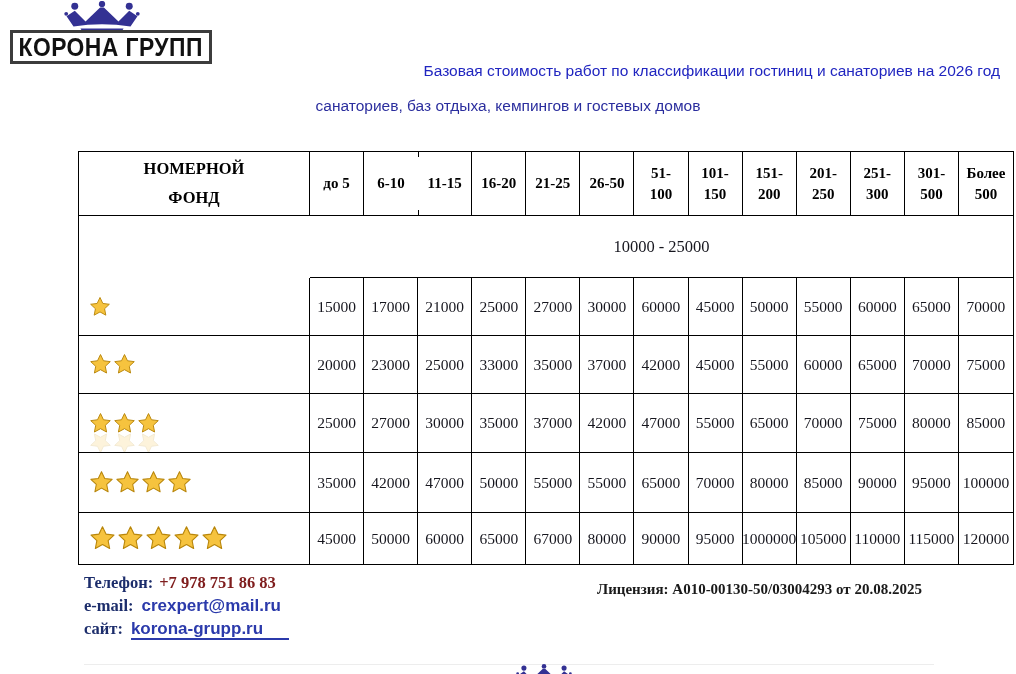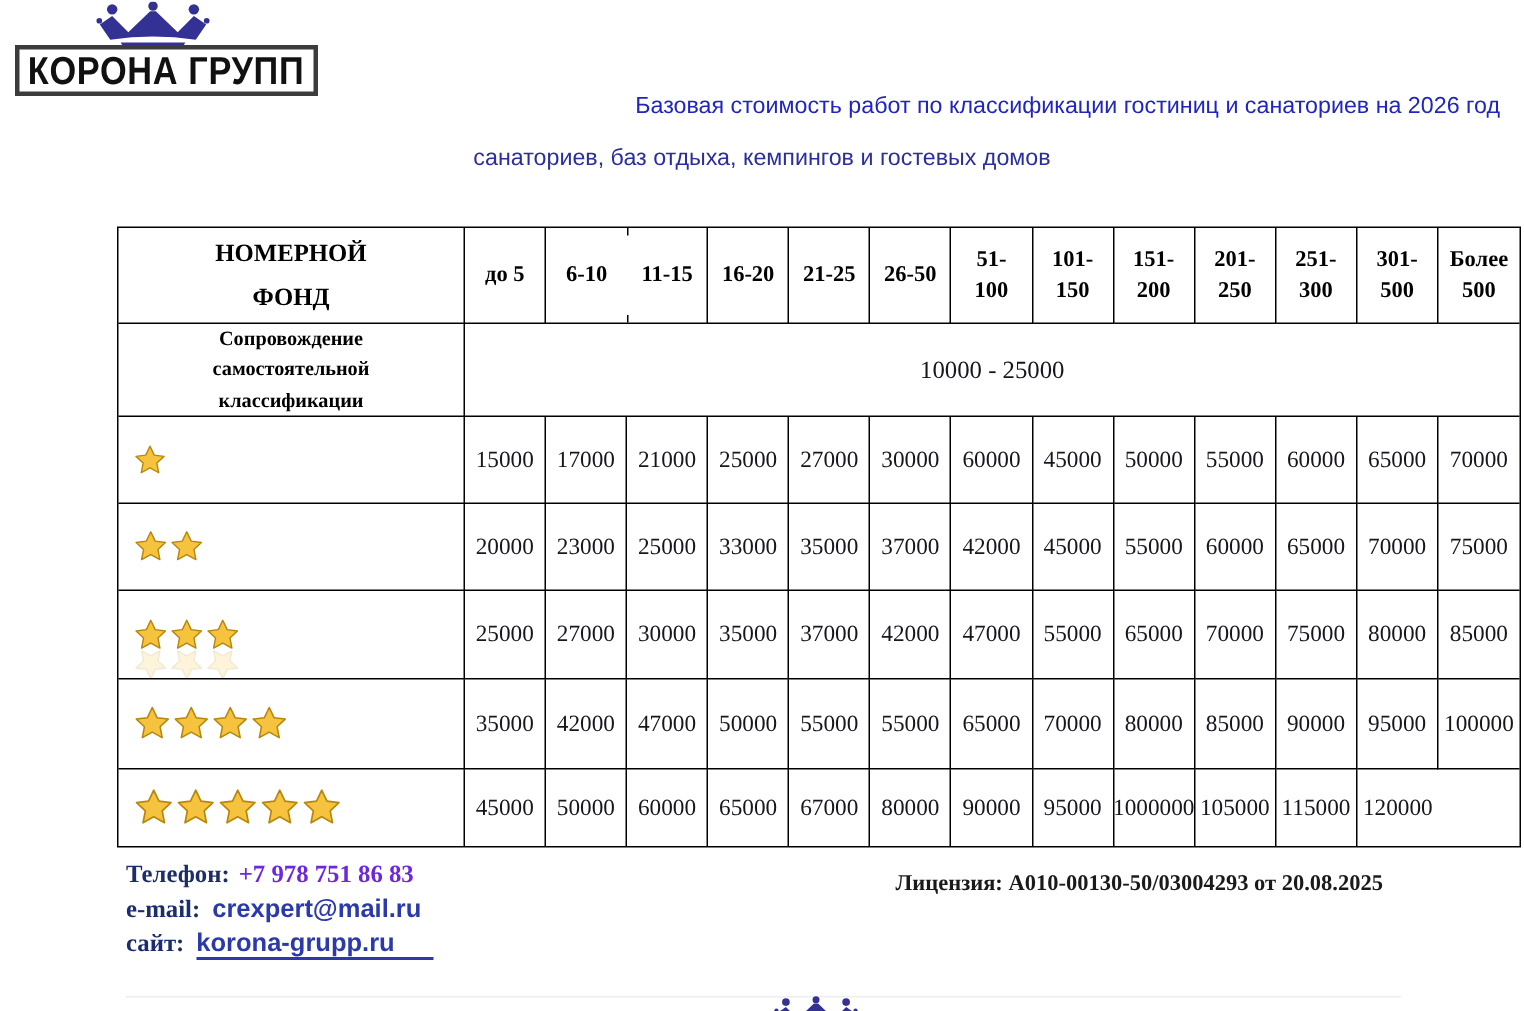--- a/index.html
+++ b/index.html
@@ -38,21 +38,21 @@
   .val{font-size:15.5px;}
   .tight{white-space:nowrap;overflow:visible;}
   .star-cell{justify-content:flex-start;padding-left:10px;position:relative;overflow:hidden;}
   .stars{display:flex;gap:1px;align-items:center;}
   .reflect{position:absolute;top:64%;left:10px;transform:scaleY(-1);opacity:.18;}
 
   
   .contacts{position:absolute;left:84px;top:573px;font-family:"Liberation Serif",serif;
             font-weight:bold;font-size:16.5px;color:#1c2d6b;}
   .contact-line{margin-bottom:3px;}
-  .phone-val{color:#6d28d9;margin-left:6px;}
+  .phone-val{color:#7f1d1d;margin-left:6px;}
   a.email,a.site{font-family:"Liberation Sans",sans-serif;font-size:17px;font-weight:bold;
                  color:#2b3aab;text-decoration:none;margin-left:8px;}
   a.site{border-bottom:2.5px solid #2b3aab;padding-right:26px;}
   .license{position:absolute;left:597px;top:581px;font-family:"Liberation Serif",serif;
            font-weight:bold;font-size:15px;color:#1a1a1a;}
   .faint{position:absolute;left:84px;top:664px;width:850px;height:1px;background:#ededed;}
 </style>
 </head>
 <body>
 
@@ -98,23 +98,20 @@
     <div class="cell th">151-
 200</div>
     <div class="cell th">201-
 250</div>
     <div class="cell th">251-
 300</div>
     <div class="cell th">301-
 500</div>
     <div class="cell th last-col">Более
 500</div>
-    <div class="cell label-cell">Сопровождение
-самостоятельной
-классификации</div>
     <div class="cell merged last-col">10000 - 25000</div>
     <div class="cell star-cell">
       <div class="stars">
         <svg width="22" height="22" viewBox="0 0 24 24">
           <path d="M12 1.6l3.1 6.5 7.1.9-5.2 4.9 1.35 7L12 17.4l-6.35 3.5L7 13.9 1.8 9l7.1-.9z" fill="#f6c33e" stroke="#b8860b" stroke-linejoin="round"></path>
         </svg>
       </div>
     </div>
     <div class="cell val">15000</div>
     <div class="cell val">17000</div>
@@ -240,20 +237,21 @@
     <div class="cell val last-row">45000</div>
     <div class="cell val last-row">50000</div>
     <div class="cell val last-row">60000</div>
     <div class="cell val last-row">65000</div>
     <div class="cell val last-row">67000</div>
     <div class="cell val last-row">80000</div>
     <div class="cell val last-row">90000</div>
     <div class="cell val last-row">95000</div>
     <div class="cell val last-row tight">1000000</div>
     <div class="cell val last-row">105000</div>
+    <div class="cell val last-row">110000</div>
     <div class="cell val last-row">115000</div>
     <div class="cell val last-col last-row">120000</div>
   </div>
 
 <div class="contacts">
   <div class="contact-line">
     <span>Телефон:</span><span class="phone-val">+7 978 751 86 83</span>
   </div>
   <div class="contact-line">
     <span>e-mail:</span><a class="email" href="#">crexpert@mail.ru</a>

